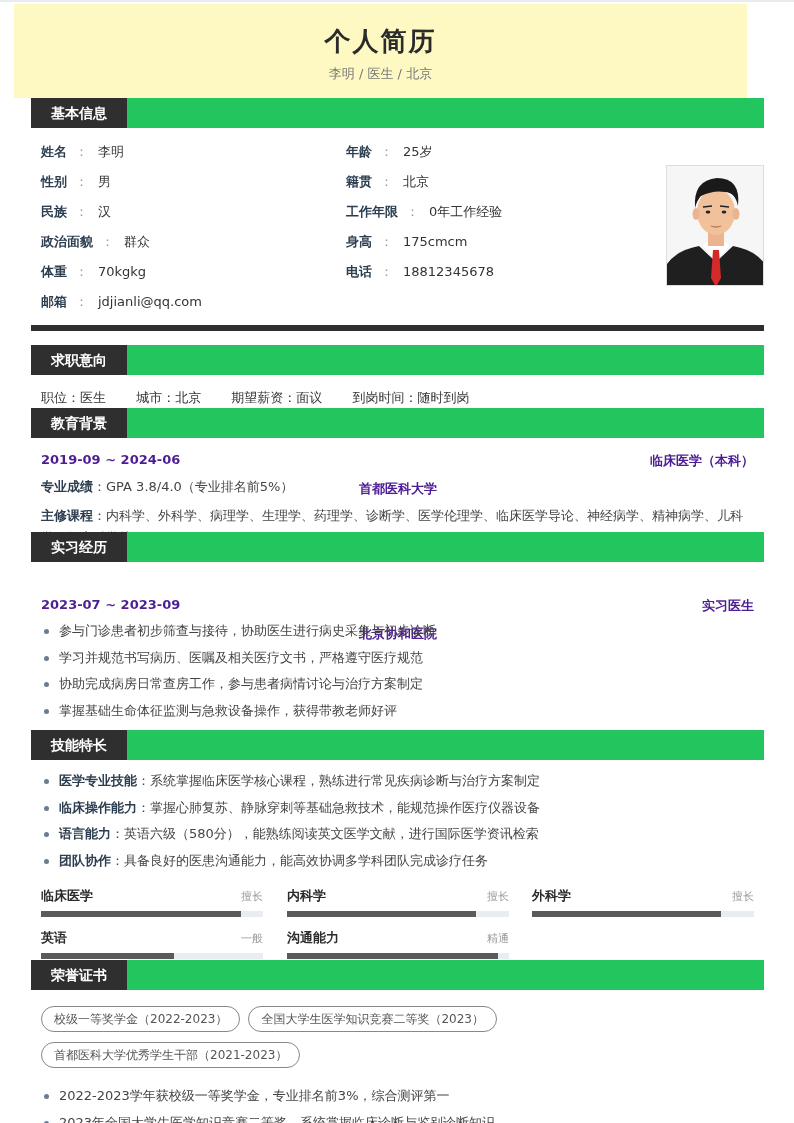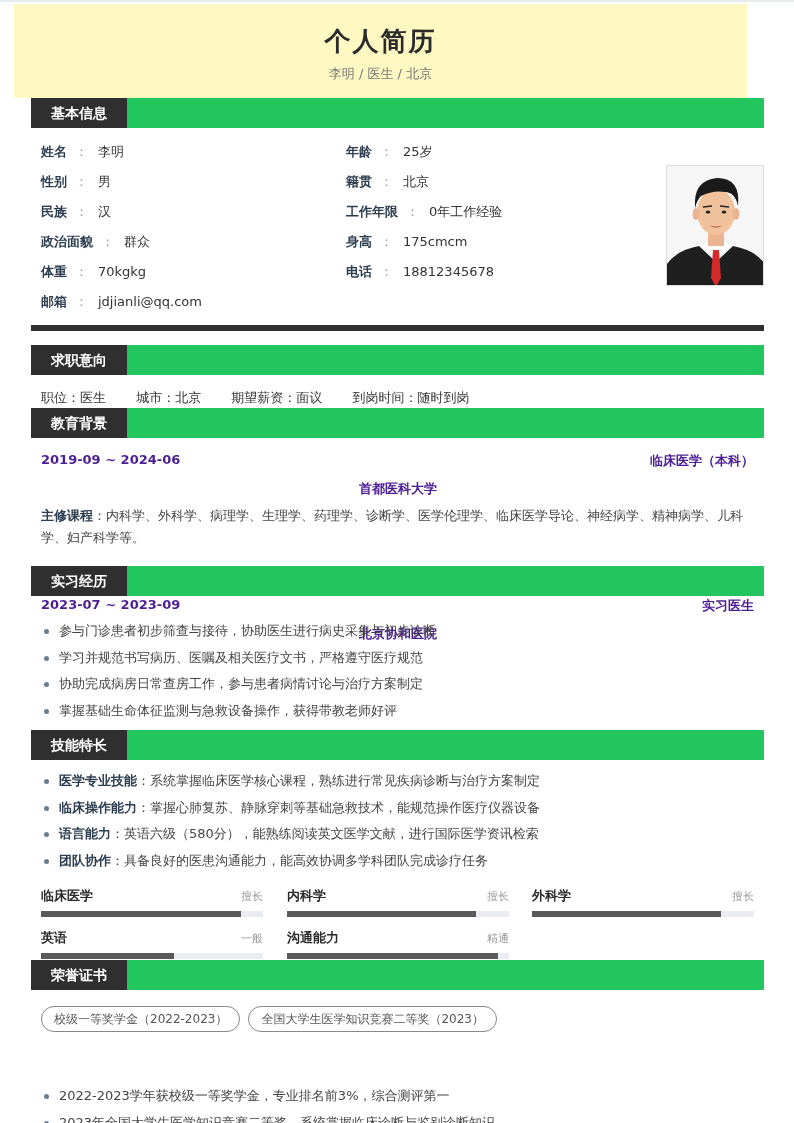--- a/index.html
+++ b/index.html
@@ -117,23 +117,24 @@
   </div>
 
   <div class="section-head" style="top:408px;">
     <span class="tag">教育背景</span>
   </div>
   <div class="row3" style="top:452px;">
     <span>2019-09 ~ 2024-06</span>
     <span class="mid">首都医科大学</span>
     <span>临床医学（本科）</span>
   </div>
+  <div class="para" style="top:476px;"><b>专业成绩</b><span>：GPA 3.8/4.0（专业排名前5%）</span></div>
   <div class="para" style="top:505px;"><b>主修课程</b><span>：内科学、外科学、病理学、生理学、药理学、诊断学、医学伦理学、临床医学导论、神经病学、精神病学、儿科学、妇产科学等。</span></div>
 
-  <div class="section-head" style="top:566px;">
+  <div class="section-head" style="top:532px;">
     <span class="tag">实习经历</span>
   </div>
   <div class="row3" style="top:597px;">
     <span>2023-07 ~ 2023-09</span>
     <span class="mid">北京协和医院</span>
     <span>实习医生</span>
   </div>
   <ul class="bullets" style="top:618px;">
     <li>参与门诊患者初步筛查与接待，协助医生进行病史采集与初步诊断</li>
     <li>学习并规范书写病历、医嘱及相关医疗文书，严格遵守医疗规范</li>
@@ -195,18 +196,19 @@
     <div class="track">
         <div class="fill" style="width:95%;"></div>
       </div>
   </div>
 
   <div class="section-head" style="top:960px;">
     <span class="tag">荣誉证书</span>
   </div>
   <div class="chips">
     <span class="chip">校级一等奖学金（2022-2023）</span><span class="chip">全国大学生医学知识竞赛二等奖（2023）</span><br>
+    <span class="chip">首都医科大学优秀学生干部（2021-2023）</span>
   </div>
   <ul class="honor-bullets">
     <li>2022-2023学年获校级一等奖学金，专业排名前3%，综合测评第一</li>
     <li>2023年全国大学生医学知识竞赛二等奖，系统掌握临床诊断与鉴别诊断知识</li>
   </ul>
 </div>
 
 </body></html>

